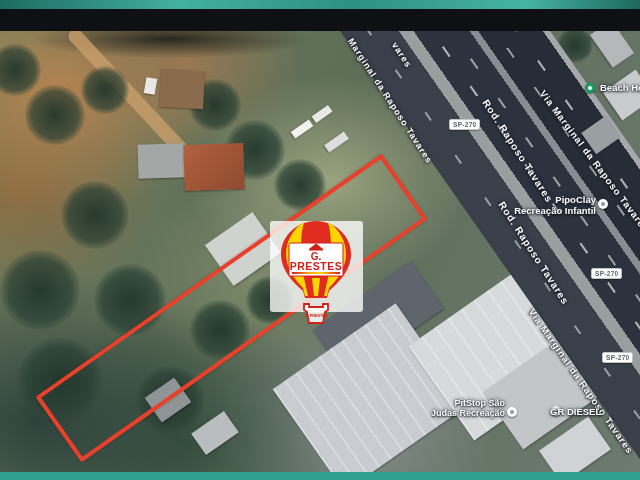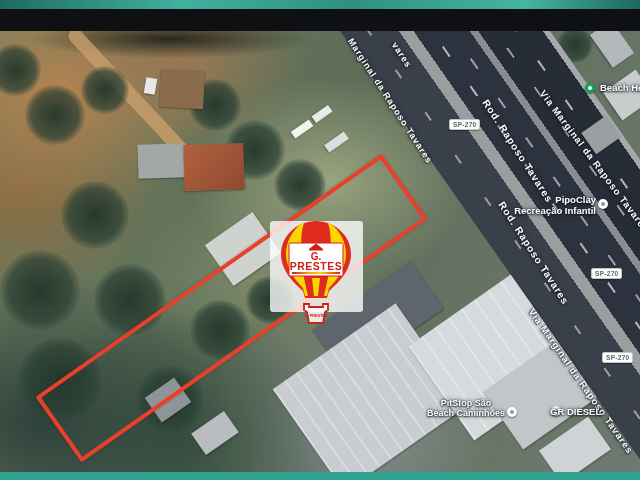--- a/index.html
+++ b/index.html
@@ -134,23 +134,23 @@
         <div class="poi-marker" style="left: 598px; top: 168px;">
           <span class="dot"></span>
         </div>
         <div class="poi-text" style="font-size: 9.5px; top: 163px; right: 44px; text-align: right;">
           <div>PipoClay</div>
           <div>Recreação Infantil</div>
         </div>
         <div class="poi-marker" style="left: 507px; top: 376px;">
           <span class="dot"></span>
         </div>
-        <div class="poi-text" style="font-size: 9px; top: 367px; right: 135px; text-align: center;">
+        <div class="poi-text" style="font-size: 9px; top: 367px; right: 135px; text-align: right;">
           <div>PitStop São</div>
-          <div>Beach Caminhões</div>
+          <div>Judas Recreação</div>
         </div>
         <div class="poi-marker" style="left: 551px; top: 375px;">
           <span class="dot"></span>
         </div>
         <div class="poi-text" style="font-size: 9.5px; top: 375px; left: 550px;">
           <div>GR DIESEL</div>
         </div>
       </div>
 
     <div class="logo">

